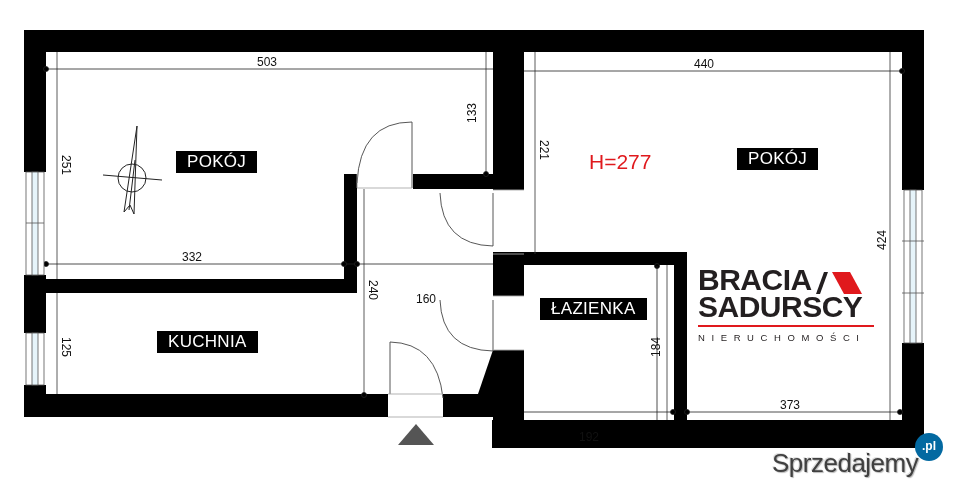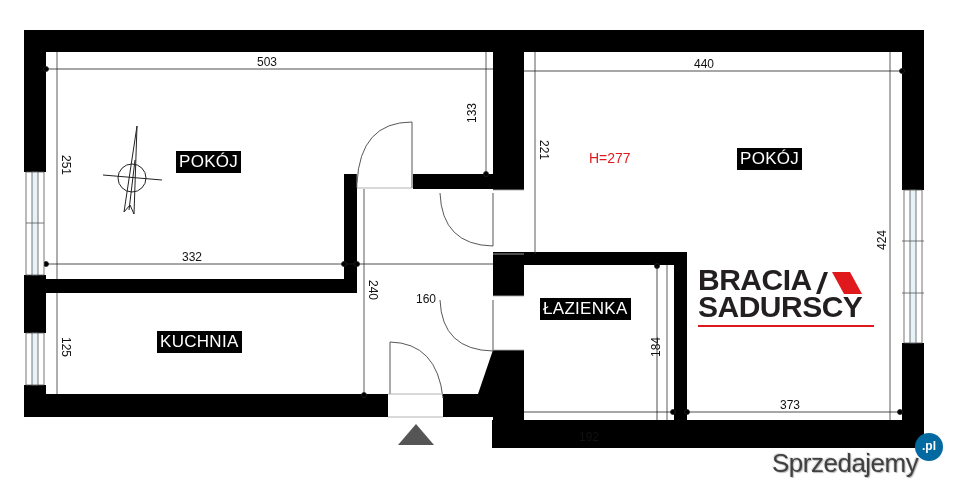--- a/index.html
+++ b/index.html
@@ -1,22 +1,22 @@
 <!DOCTYPE html>
 <html><head>
 <meta charset="utf-8">
 <style>
   html, body { margin: 0; padding: 0; background: #ffffff; }
   body { width: 960px; height: 493px; position: relative; overflow: hidden; font-family: "Liberation Sans", sans-serif; }
   #plan { position: absolute; left: 0; top: 0; }
-  .label { position: absolute; background: #000; color: #fff; font-family: "Liberation Sans", sans-serif; font-size: 17px; line-height: 22px; padding: 0 3px; letter-spacing: 0.3px; }
+  .label { position: absolute; background: #000; color: #fff; font-family: "Liberation Sans", sans-serif; font-size: 17px; line-height: 22px; padding: 0 11px; letter-spacing: 0.3px; }
   .dim { position: absolute; font-family: "Liberation Sans", sans-serif; font-size: 12px; color: #111; line-height: 12px; }
   .dim.v { transform-origin: left top; transform: rotate(90deg); }
   .dim.vu { transform-origin: left top; transform: rotate(-90deg); }
-  .height-note { position: absolute; color: #e0191d; font-family: "Liberation Sans", sans-serif; font-size: 14px; }
+  .height-note { position: absolute; color: #e0191d; font-family: "Liberation Sans", sans-serif; font-size: 21px; }
   .logo { position: absolute; left: 698px; top: 266px; width: 185px; }
   .logo .l1, .logo .l2 { font-family: "Liberation Sans", sans-serif; font-weight: bold; color: #231f20; font-size: 30px; line-height: 27px; letter-spacing: -0.5px; }
   .logo .rule { height: 2px; background: #e0191d; width: 176px; margin-top: 5px; }
   .logo .l3 { font-family: "Liberation Sans", sans-serif; font-size: 9.5px; letter-spacing: 6.6px; color: #231f20; margin-top: 5px; }
   .logo .slash { position: absolute; left: 118px; top: 4px; }
   .wm { position: absolute; left: 772px; top: 448px; font-family: "Liberation Sans", sans-serif; font-weight: normal; font-size: 26px; color: #404040; text-shadow: 1px 1px 1px #b8b8b8, -1px -1px 0 #e0e0e0; letter-spacing: -0.5px; }
   .wm-badge { position: absolute; left: 915px; top: 433px; width: 28px; height: 28px; border-radius: 50%; background: #0369a1; color: #fff; font-family: "Liberation Sans", sans-serif; font-weight: bold; font-size: 12px; text-align: center; line-height: 26px; }
 </style>
 </head>
 <body>
@@ -151,16 +151,17 @@
 <div class="dim vu" style="left:650px; top:357px;">184</div>
 
 <div class="logo">
   <div class="l1">BRACIA</div>
   <svg class="slash" width="46" height="26" viewBox="0 0 46 26">
     <polygon points="0,24 8,2 12,2 4,24" fill="#231f20"></polygon>
     <polygon points="16,2 34,2 46,24 28,24" fill="#e0191d"></polygon>
   </svg>
   <div class="l2">SADURSCY</div>
   <div class="rule"></div>
+  <div class="l3">NIERUCHOMOŚCI</div>
 </div>
 
 <div class="wm">Sprzedajemy</div>
 <div class="wm-badge">.pl</div>
 
 </body></html>

